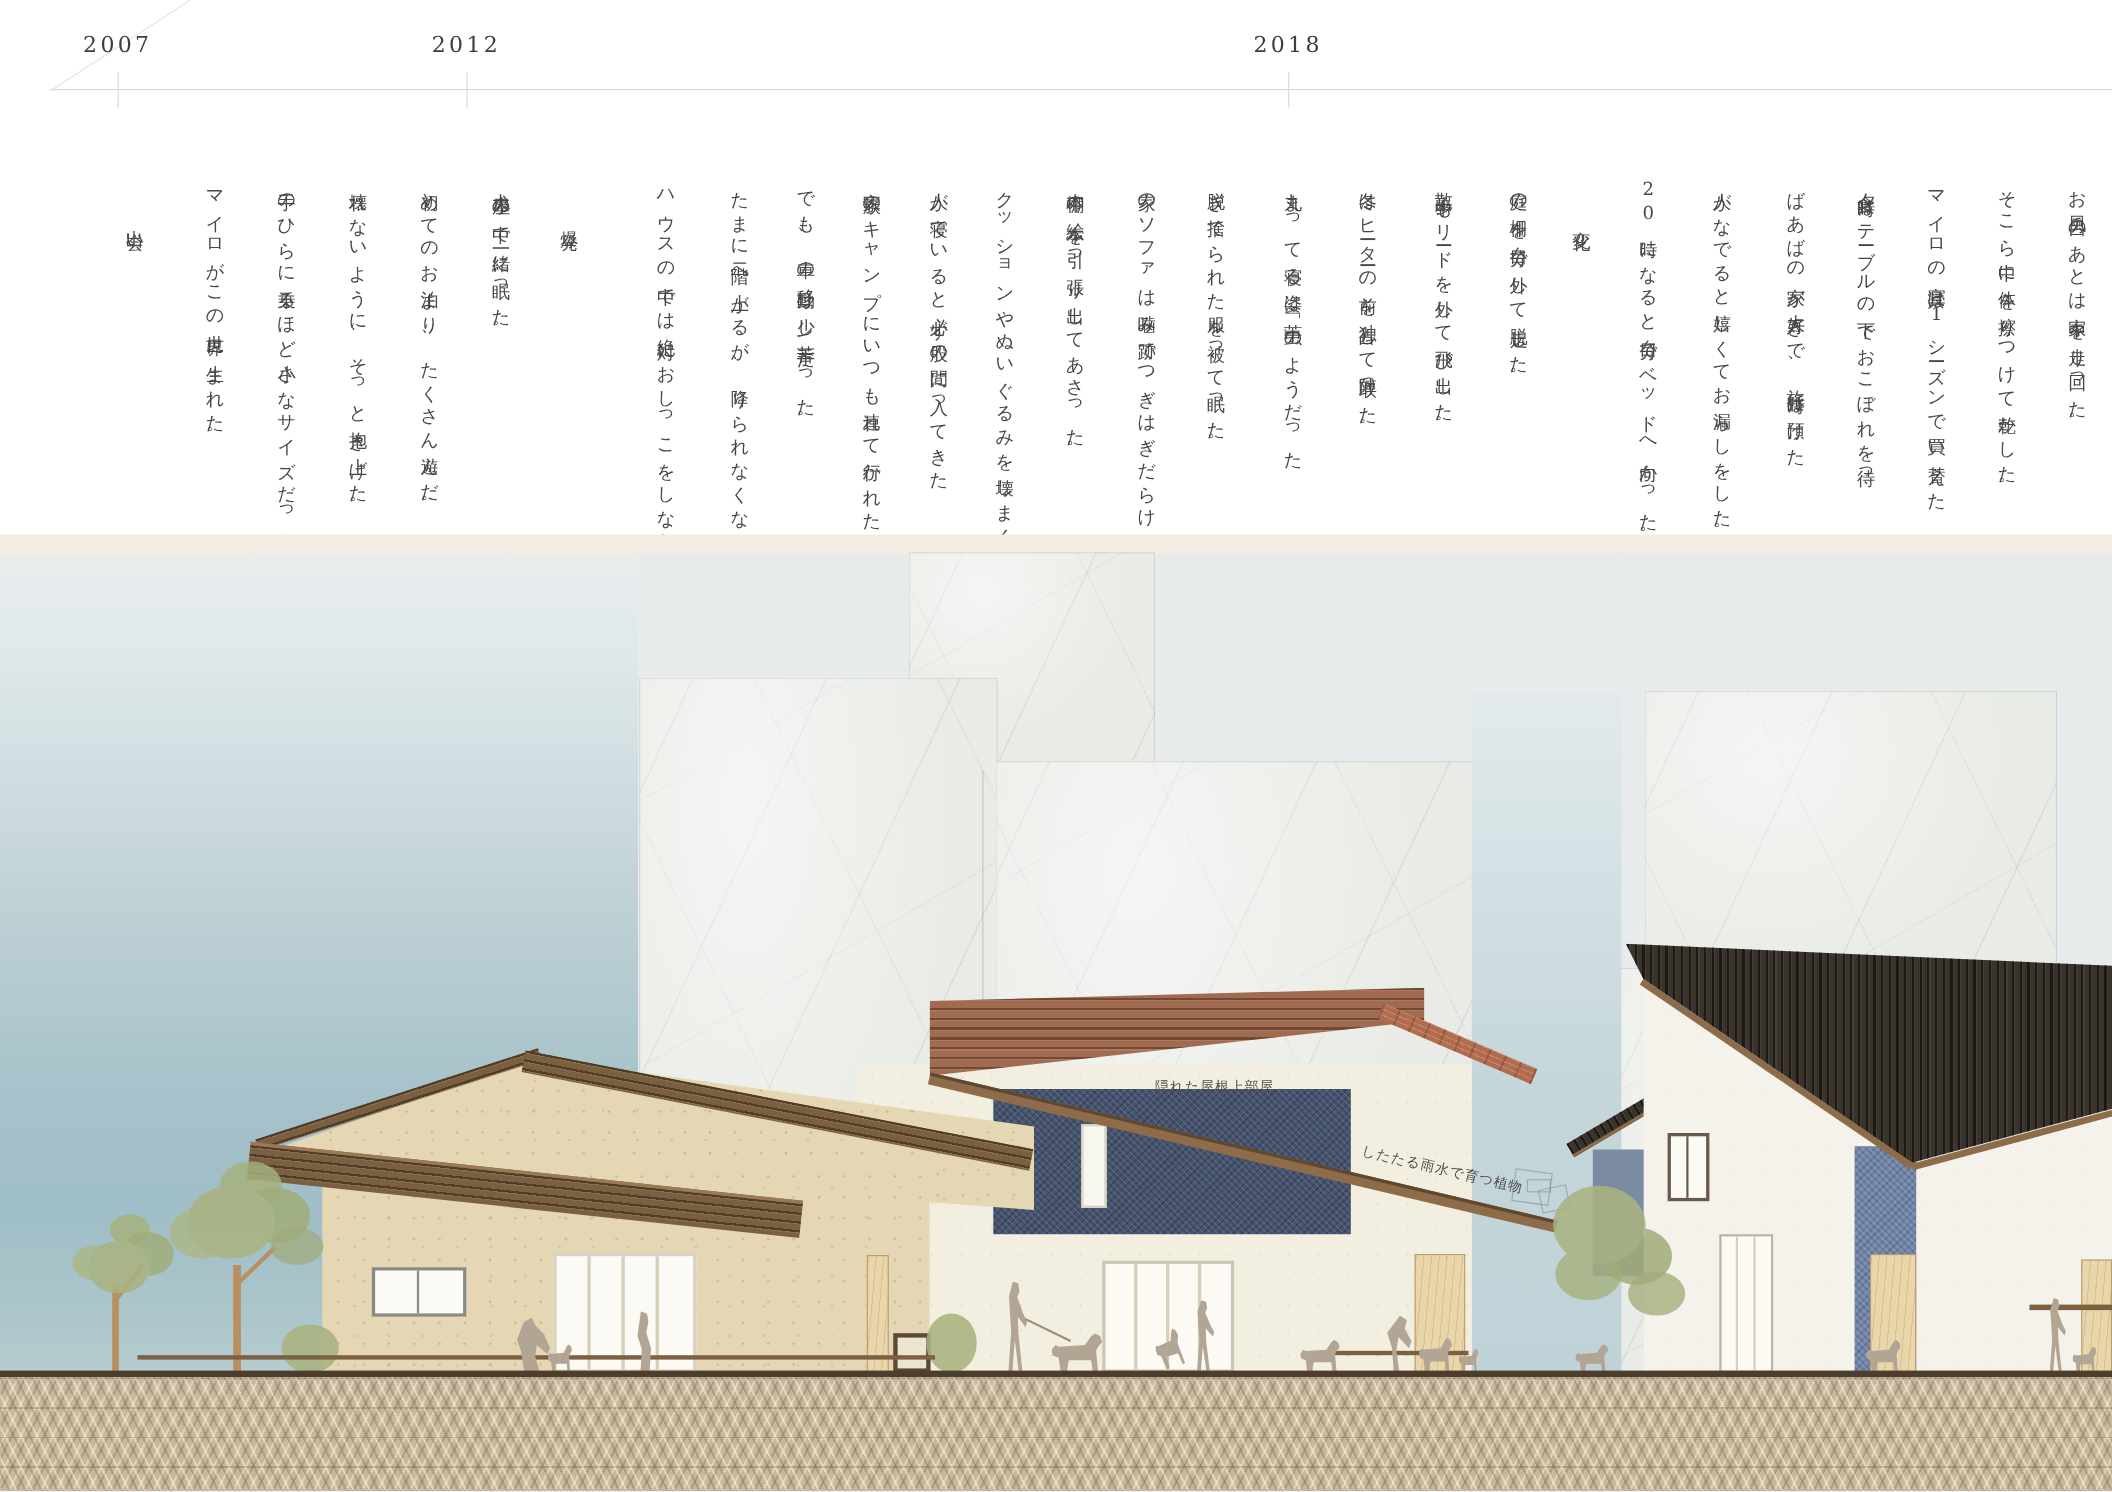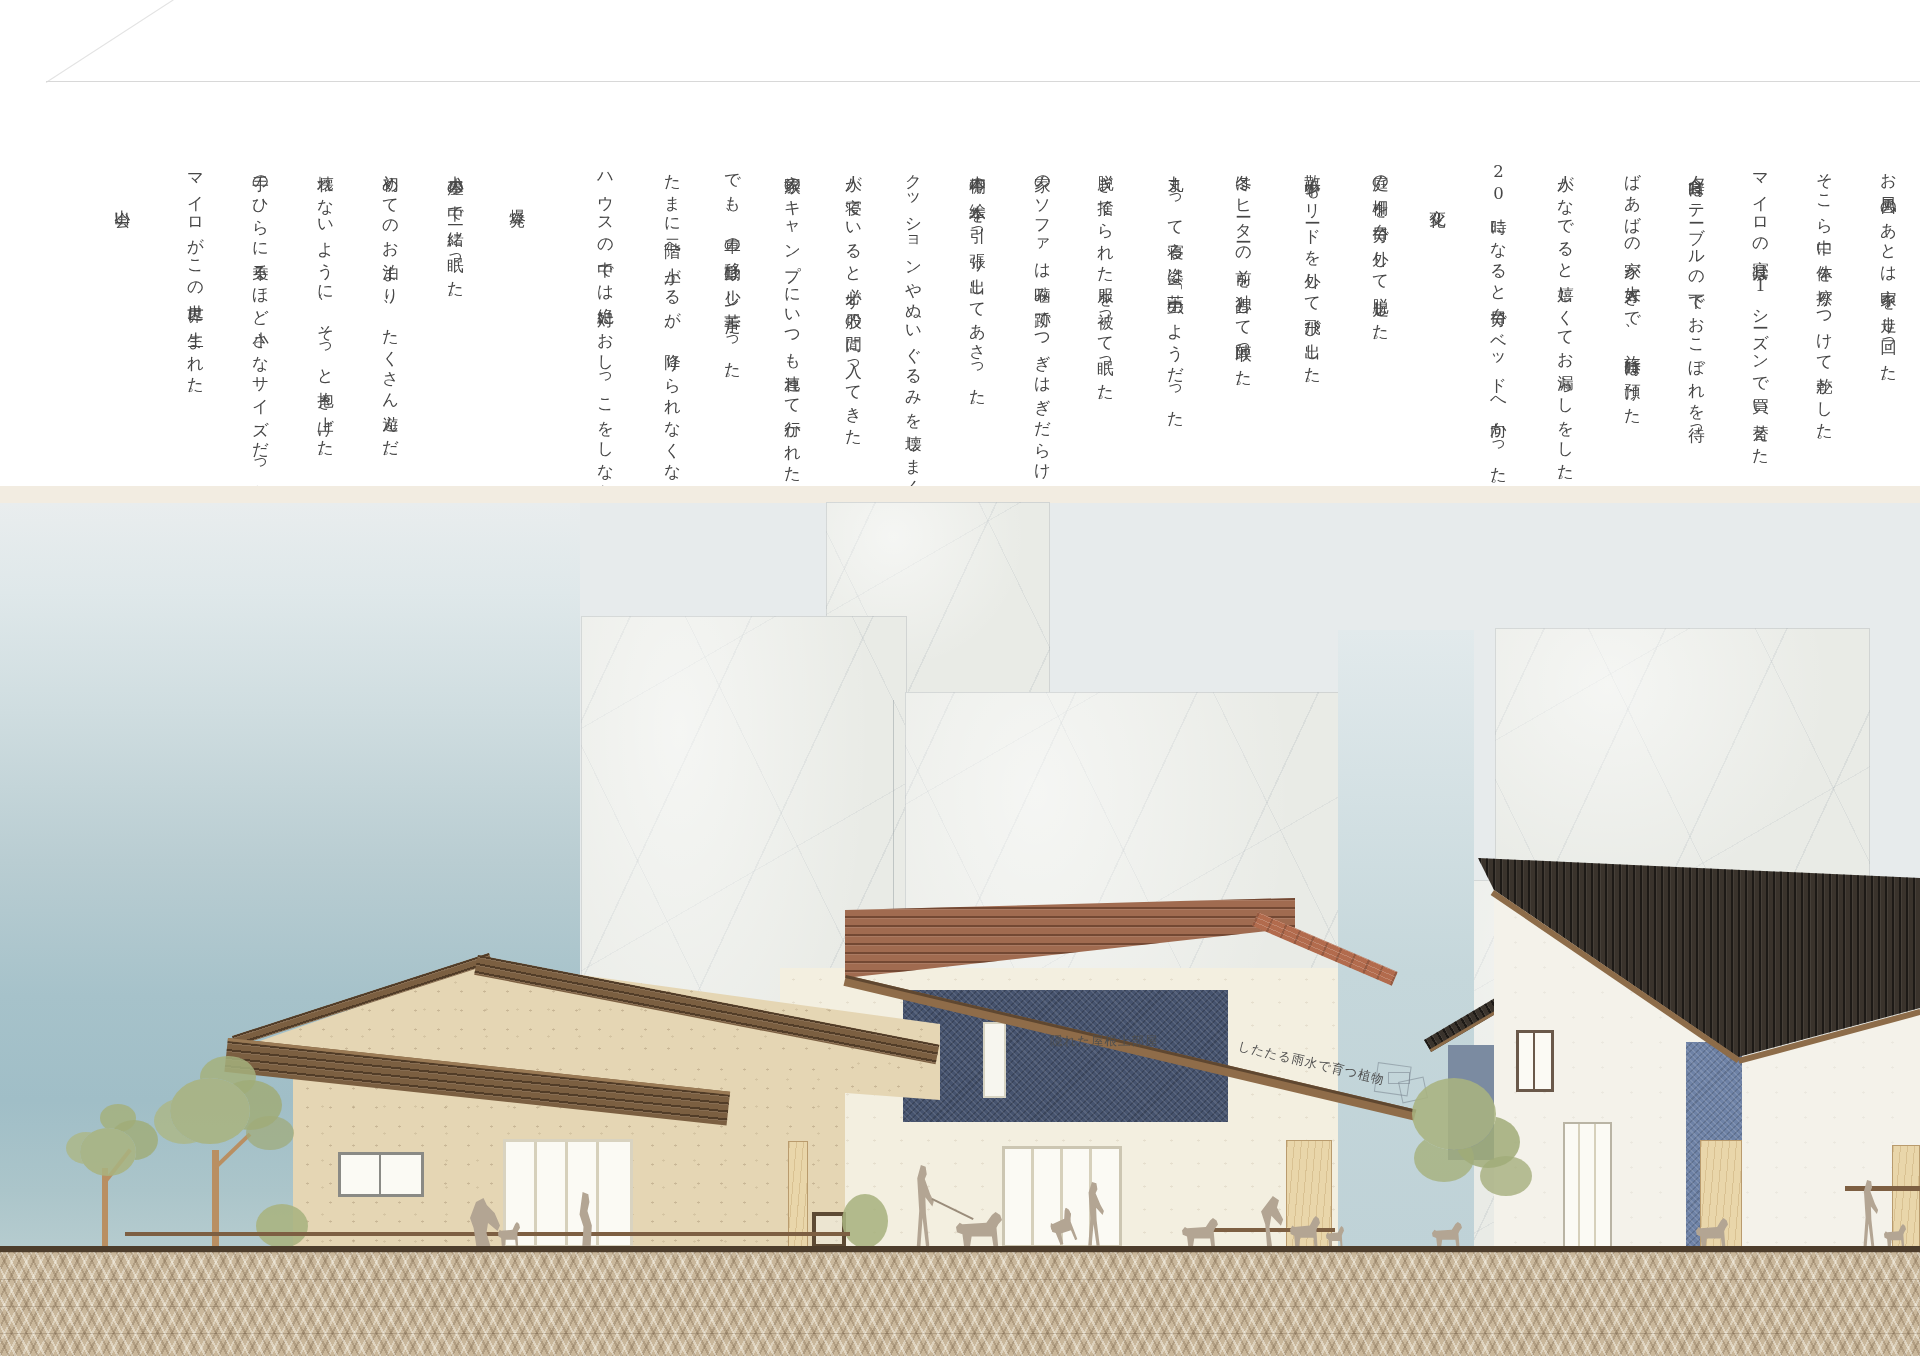--- a/index.html
+++ b/index.html
@@ -87,20 +87,28 @@
       repeating-linear-gradient(63deg,rgba(255,253,245,.42) 0 2px,transparent 2px 7px,rgba(120,96,68,.30) 7px 9px,transparent 9px 13px),
       repeating-linear-gradient(-63deg,rgba(255,253,245,.36) 0 2px,transparent 2px 7px,rgba(110,88,62,.28) 7px 9px,transparent 9px 13px);}
 </style>
 </head>
 <body>
 
 <div id="board">
 
   <div class="tl-diag"></div>
   <div class="tl-line"></div>
+  <div id="timeline-years" style="left:0;top:0;width:1920px;height:110px;">
+      <div class="tl-tick" style="left: 107px;"></div>
+      <div class="tl-year" style="left: 107px;">2007</div>
+      <div class="tl-tick" style="left: 424px;"></div>
+      <div class="tl-year" style="left: 424px;">2012</div>
+      <div class="tl-tick" style="left: 1171px;"></div>
+      <div class="tl-year" style="left: 1171px;">2018</div>
+    </div>
 
   <div id="text-area" style="left:0;top:110px;width:1920px;height:400px;">
       <div class="vcol heading" style="left: 111px; top: 86px;">出会い</div>
       <div class="vcol" style="left: 184px; top: 52px;">マイロがこの世界に生まれた。</div>
       <div class="vcol" style="left: 249px; top: 52px;">手のひらに乗るほど小さなサイズだった</div>
       <div class="vcol" style="left: 314px; top: 52px;">壊れないように、そっと抱き上げた。</div>
       <div class="vcol" style="left: 379px; top: 52px;">初めてのお泊まり、たくさん遊んだ。</div>
       <div class="vcol" style="left: 444px; top: 52px;">犬小屋の中で一緒に眠った。</div>
       <div class="vcol heading" style="left: 506px; top: 86px;">爆発</div>
       <div class="vcol" style="left: 594px; top: 52px;">ハウスの中では絶対におしっこをしなか</div>
@@ -138,21 +146,21 @@
   <div class="washi" style="left:1495px;top:628px;width:375px;height:314px;"></div>
   <div class="washi" style="left:1471px;top:880px;width:449px;height:370px;"></div>
   <div class="sky-strip"></div>
 
   <div class="cream" style="left:780px;top:968px;width:558px;height:280px;"></div>
   <div class="denim" style="left:903px;top:990px;width:325px;height:132px;"></div>
   <div style="left:983px;top:1022px;width:23px;height:76px;background:#f7f6ef;border:2px solid #d8d4c2;"></div>
   <div class="planks-red" style="left:845px;top:898px;width:450px;height:84px;clip-path:polygon(0 12px,450px 0,450px 30px,0 80px);"></div>
   <div class="terra rot" style="left:1258px;top:912px;width:152px;height:15px;transform:rotate(23.2deg);"></div>
   <div class="rot" style="left:846px;top:975px;width:586px;height:11px;background:#8f6c49;border-top:3px solid #5f4730;transform:rotate(13.3deg);"></div>
-  <div class="arch-label" style="left:1050px;top:1033px;font-family:Liberation Mono, monospace;">隠れた屋根上部屋</div>
+  <div class="arch-label" style="left:1050px;top:980px;font-family:Liberation Mono, monospace;">隠れた屋根上部屋</div>
   <div class="arch-label rot" style="left:1240px;top:1038px;transform:rotate(13.3deg);">したたる雨水で育つ植物</div>
   <div class="glass frame" style="left:1002px;top:1146px;width:120px;height:102px;border-color:#ccc6b2;"></div>
   <div class="mull" style="left:1031px;top:1149px;width:3px;height:96px;"></div>
   <div class="mull" style="left:1060px;top:1149px;width:3px;height:96px;"></div>
   <div class="mull" style="left:1089px;top:1149px;width:3px;height:96px;"></div>
   <div class="pine" style="left:1286px;top:1140px;width:46px;height:108px;"></div>
 
   <div class="corrugated rot" style="left:1424px;top:1040px;width:102px;height:14px;transform:rotate(-30.6deg);border-bottom:3px solid #8d6c49;"></div>
   <div style="left:1448px;top:1045px;width:64px;height:115px;background:#7b8ba1;"></div>
 

